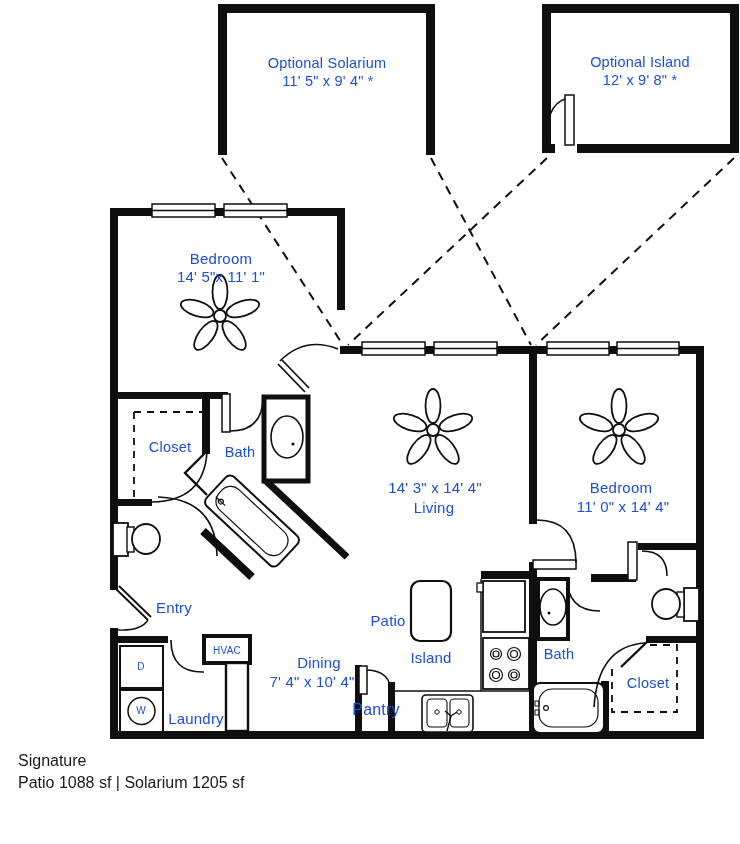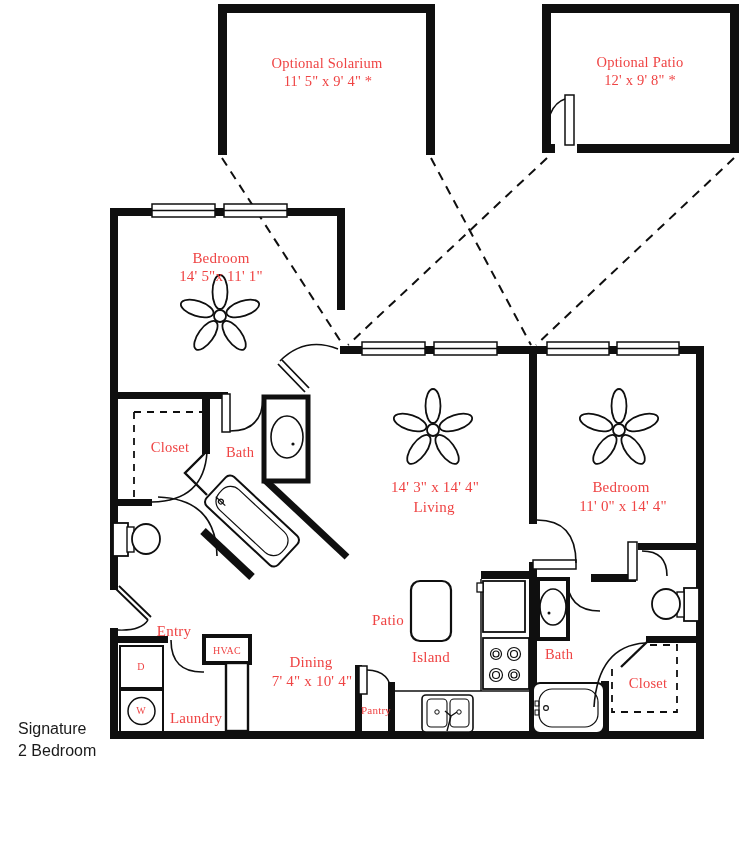--- a/index.html
+++ b/index.html
@@ -1,24 +1,24 @@
 <!DOCTYPE html>
 <html><head>
 <meta charset="utf-8">
 <style>
   html,body{margin:0;padding:0;background:#ffffff;}
   .plan{position:relative;width:740px;height:844px;background:#fff;
         font-family:"Liberation Sans",sans-serif;color:#1a1a1a;overflow:hidden;}
   .plan svg{position:absolute;left:0;top:0;}
   .lbl{position:absolute;transform:translate(-50%,-50%);white-space:nowrap;
-       font-size:15px;color:#ef4444;letter-spacing:.2px;font-family:Liberation Serif, serif;}
+       font-size:15px;color:#1d4ed8;letter-spacing:.2px;}
   .lbl.small{font-size:10px;}
-  .lbl.tiny{font-size:11px;}
+  .lbl.tiny{font-size:16px;}
   .lbl.mid{font-size:14.5px;}
-  .footer{position:absolute;left:18px;top:718px;font-size:16px;line-height:21.5px;}
+  .footer{position:absolute;left:18px;top:750px;font-size:16px;line-height:21.5px;}
   .notes{position:absolute;left:566px;top:747px;font-size:14.5px;line-height:20px;}
 </style>
 </head>
 <body>
 
 <div class="plan">
 
 <svg width="740" height="844" viewBox="0 0 740 844">
 
   <g fill="#0f0f0f">
@@ -224,46 +224,46 @@
     <ellipse cx="0" cy="-24" rx="7.5" ry="17" transform="rotate(72)"></ellipse>
     <ellipse cx="0" cy="-24" rx="7.5" ry="17" transform="rotate(144)"></ellipse>
     <ellipse cx="0" cy="-24" rx="7.5" ry="17" transform="rotate(216)"></ellipse>
     <ellipse cx="0" cy="-24" rx="7.5" ry="17" transform="rotate(288)"></ellipse>
     <circle cx="0" cy="0" r="6"></circle>
   </g>
 </svg>
 
 <div class="lbl mid" style="left:327px;top:63px;">Optional Solarium</div>
 <div class="lbl mid" style="left:328px;top:81px;">11' 5" x 9' 4" *</div>
-<div class="lbl mid" style="left:640px;top:62px;">Optional Patio</div>
+<div class="lbl mid" style="left:640px;top:62px;">Optional Island</div>
 <div class="lbl mid" style="left:640px;top:80px;">12' x 9' 8" *</div>
 
 <div class="lbl" style="left:221px;top:258px;">Bedroom</div>
 <div class="lbl" style="left:221px;top:276px;">14' 5"x 11' 1"</div>
 <div class="lbl" style="left:434px;top:459px;margin-top:48px;">Living</div>
 <div class="lbl" style="left:435px;top:487px;">14' 3" x 14' 4"</div>
 <div class="lbl" style="left:621px;top:487px;">Bedroom</div>
 <div class="lbl" style="left:623px;top:506px;">11' 0" x 14' 4"</div>
 
 <div class="lbl mid" style="left:170px;top:447px;">Closet</div>
 <div class="lbl mid" style="left:240px;top:452px;">Bath</div>
-<div class="lbl" style="left:174px;top:631px;">Entry</div>
+<div class="lbl" style="left:174px;top:607px;">Entry</div>
 <div class="lbl" style="left:196px;top:694px;margin-top:24px;">Laundry</div>
 <div class="lbl small" style="left:227px;top:650px;">HVAC</div>
 <div class="lbl small" style="left:141px;top:666px;">D</div>
 <div class="lbl small" style="left:141px;top:710px;">W</div>
 
-<div class="lbl" style="left:311px;top:662px;">Dining</div>
+<div class="lbl" style="left:319px;top:662px;">Dining</div>
 <div class="lbl" style="left:312px;top:681px;">7' 4" x 10' 4"</div>
 <div class="lbl" style="left:388px;top:620px;">Patio</div>
 <div class="lbl" style="left:431px;top:657px;">Island</div>
 <div class="lbl tiny" style="left:376px;top:710px;">Pantry</div>
 
 <div class="lbl mid" style="left:559px;top:654px;">Bath</div>
 <div class="lbl mid" style="left:648px;top:683px;">Closet</div>
 
 <div class="footer">
   <div>Signature</div>
-  <div>2 Bedroom</div>
+  <div>Patio 1088 sf | Solarium 1205 sf</div>
 </div>
 
 
 </div>
 
 </body></html>

